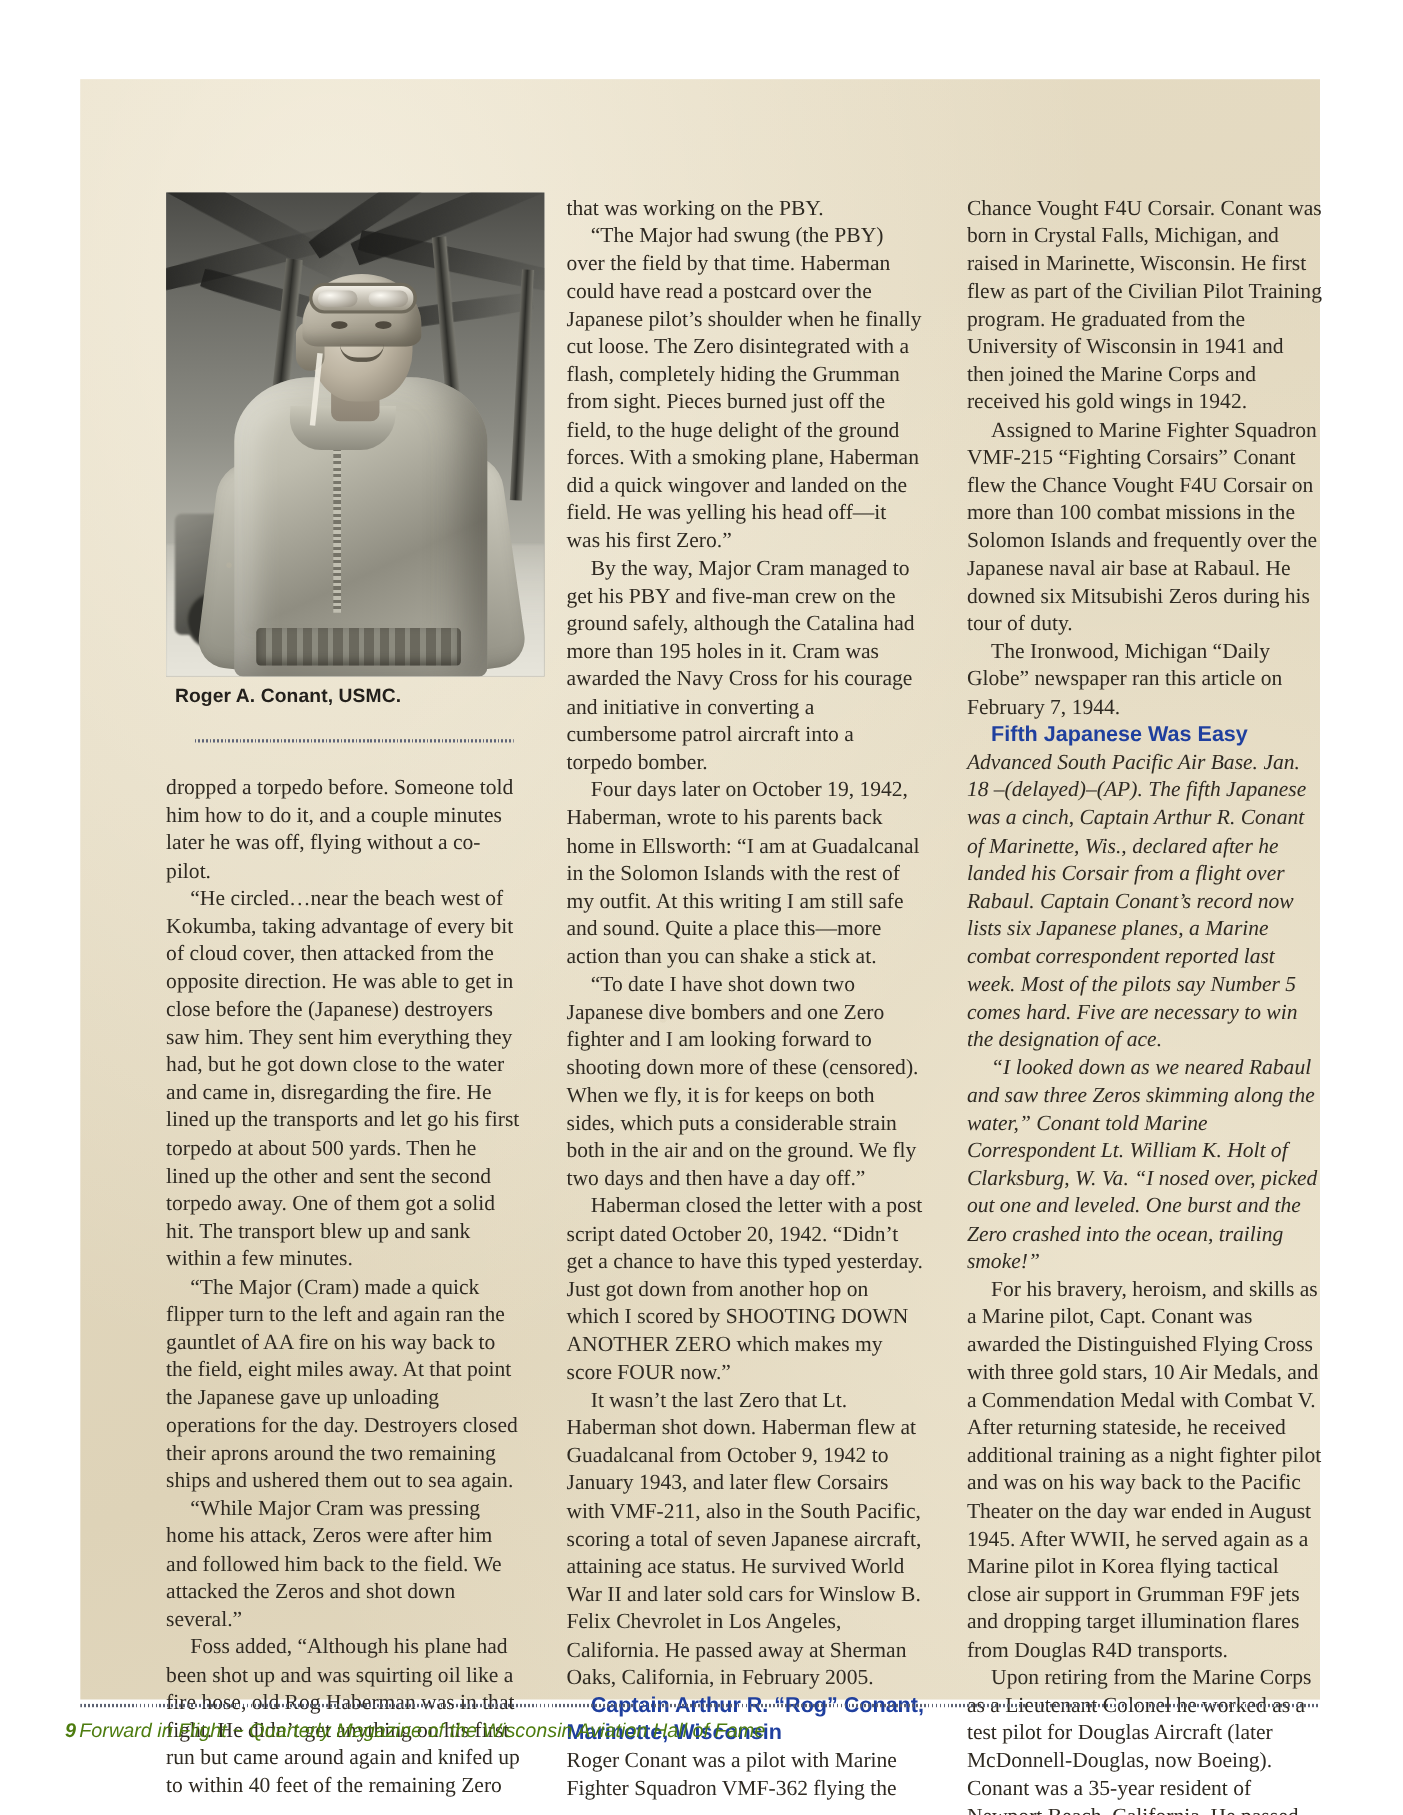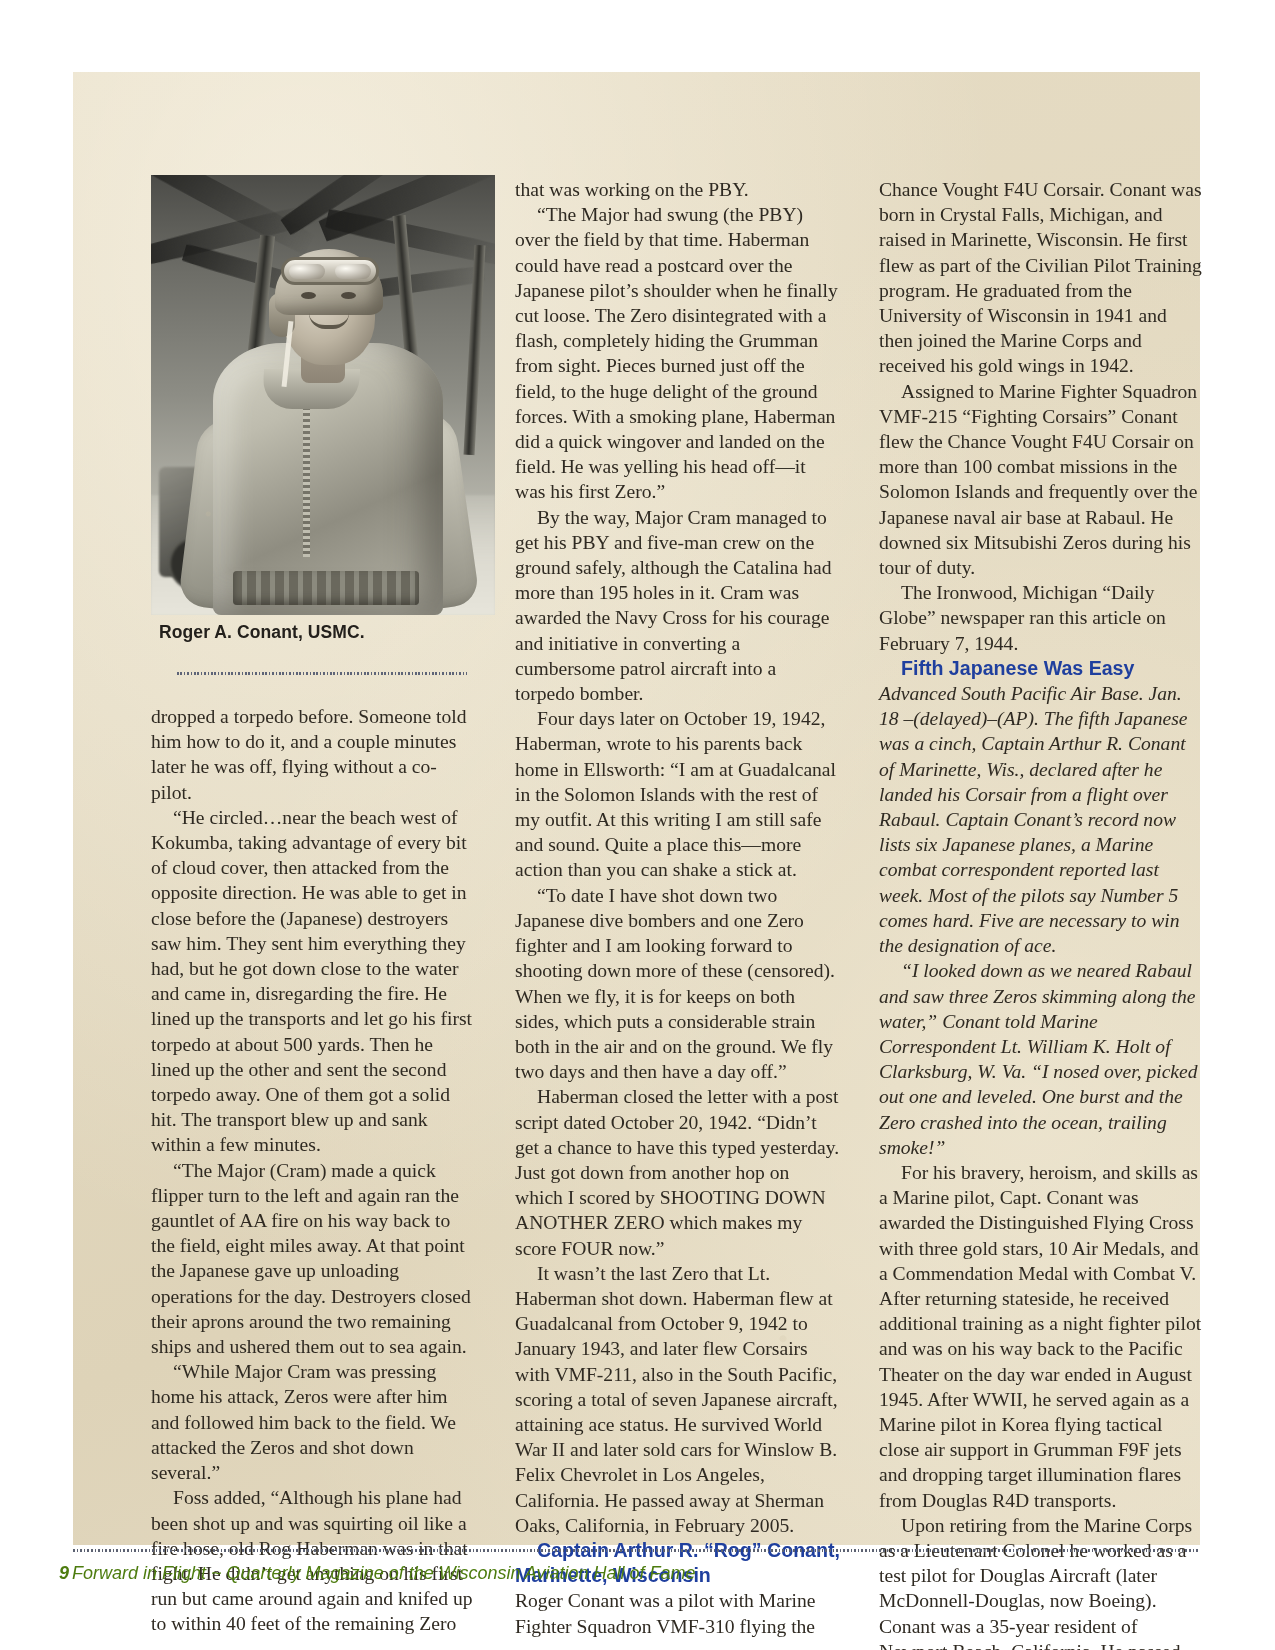--- a/index.html
+++ b/index.html
@@ -302,21 +302,21 @@
 
   <div class="col" id="col-2">
     <p class="noindent">that was working on the PBY.</p>
     <p>“The Major had swung (the PBY) over the field by that time. Haberman could have read a postcard over the Japanese pilot’s shoulder when he finally cut loose. The Zero disintegrated with a flash, completely hiding the Grumman from sight. Pieces burned just off the field, to the huge delight of the ground forces. With a smoking plane, Haberman did a quick wingover and landed on the field. He was yelling his head off—it was his first Zero.”</p>
     <p>By the way, Major Cram managed to get his PBY and five-man crew on the ground safely, although the Catalina had more than 195 holes in it. Cram was awarded the Navy Cross for his courage and initiative in converting a cumbersome patrol aircraft into a torpedo bomber.</p>
     <p>Four days later on October 19, 1942, Haberman, wrote to his parents back home in Ellsworth: “I am at Guadalcanal in the Solomon Islands with the rest of my outfit. At this writing I am still safe and sound. Quite a place this—more action than you can shake a stick at.</p>
     <p>“To date I have shot down two Japanese dive bombers and one Zero fighter and I am looking forward to shooting down more of these (censored). When we fly, it is for keeps on both sides, which puts a considerable strain both in the air and on the ground. We fly two days and then have a day off.”</p>
     <p>Haberman closed the letter with a post script dated October 20, 1942. “Didn’t get a chance to have this typed yesterday. Just got down from another hop on which I scored by SHOOTING DOWN ANOTHER ZERO which makes my score FOUR now.”</p>
     <p>It wasn’t the last Zero that Lt. Haberman shot down. Haberman flew at Guadalcanal from October 9, 1942 to January 1943, and later flew Corsairs with VMF-211, also in the South Pacific, scoring a total of seven Japanese aircraft, attaining ace status. He survived World War II and later sold cars for Winslow B. Felix Chevrolet in Los Angeles, California. He passed away at Sherman Oaks, California, in February 2005.</p>
     <p class="sec-head">Captain Arthur R. “Rog” Conant, Marinette, Wisconsin</p>
-    <p class="noindent">Roger Conant was a pilot with Marine Fighter Squadron VMF-310 flying the</p>
+    <p class="noindent">Roger Conant was a pilot with Marine Fighter Squadron VMF-362 flying the</p>
   </div>
 
   <div class="col" id="col-3">
     <p class="noindent">Chance Vought F4U Corsair. Conant was born in Crystal Falls, Michigan, and raised in Marinette, Wisconsin. He first flew as part of the Civilian Pilot Training program. He graduated from the University of Wisconsin in 1941 and then joined the Marine Corps and received his gold wings in 1942.</p>
     <p>Assigned to Marine Fighter Squadron VMF-215 “Fighting Corsairs” Conant flew the Chance Vought F4U Corsair on more than 100 combat missions in the Solomon Islands and frequently over the Japanese naval air base at Rabaul. He downed six Mitsubishi Zeros during his tour of duty.</p>
     <p>The Ironwood, Michigan “Daily Globe” newspaper ran this article on February 7, 1944.</p>
     <p class="sec-head">Fifth Japanese Was Easy</p>
     <p class="noindent italic">Advanced South Pacific Air Base. Jan. 18 –(delayed)–(AP). The fifth Japanese was a cinch, Captain Arthur R. Conant of Marinette, Wis., declared after he landed his Corsair from a flight over Rabaul. Captain Conant’s record now lists six Japanese planes, a Marine combat correspondent reported last week. Most of the pilots say Number 5 comes hard. Five are necessary to win the designation of ace.</p>
     <p class="italic">“I looked down as we neared Rabaul and saw three Zeros skimming along the water,” Conant told Marine Correspondent Lt. William K. Holt of Clarksburg, W. Va. “I nosed over, picked out one and leveled. One burst and the Zero crashed into the ocean, trailing smoke!”</p>
     <p>For his bravery, heroism, and skills as a Marine pilot, Capt. Conant was awarded the Distinguished Flying Cross with three gold stars, 10 Air Medals, and a Commendation Medal with Combat V. After returning stateside, he received additional training as a night fighter pilot and was on his way back to the Pacific Theater on the day war ended in August 1945. After WWII, he served again as a Marine pilot in Korea flying tactical close air support in Grumman F9F jets and dropping target illumination flares from Douglas R4D transports.</p>

